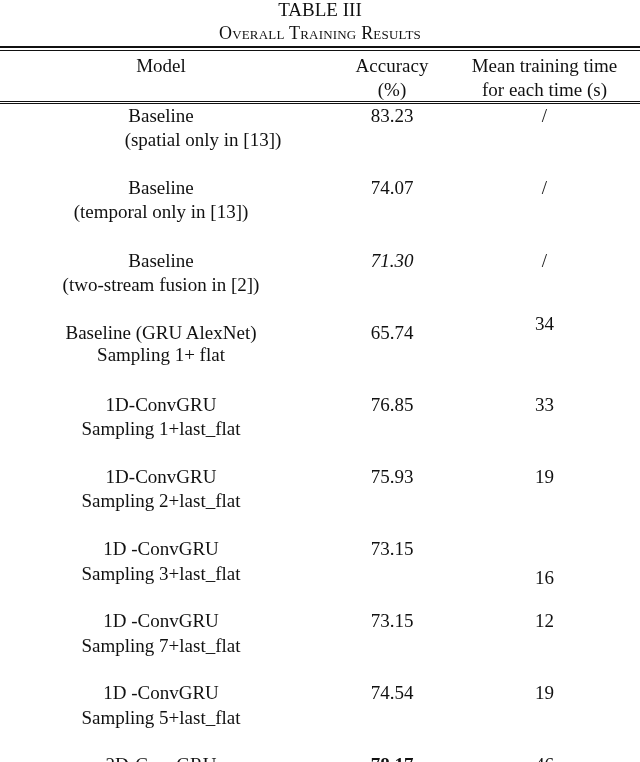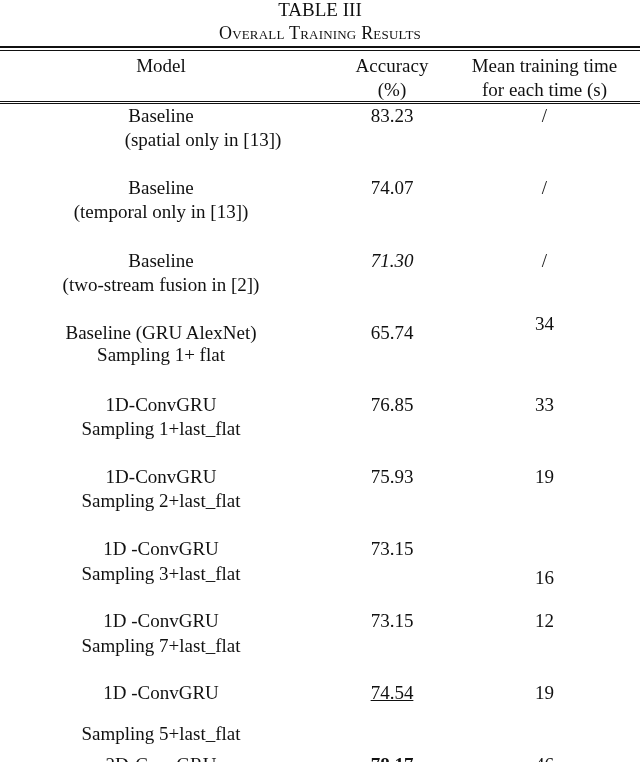--- a/index.html
+++ b/index.html
@@ -120,22 +120,22 @@
 
 <div>
   <div class="cell col-model" style="top:609px;">1D -ConvGRU</div>
   <div class="cell col-model" style="top:634px;">Sampling 7+last_flat</div>
   <div class="cell col-acc" style="top:609px;">73.15</div>
   <div class="cell col-time" style="top:609px;">12</div>
 </div>
 
 <div>
   <div class="cell col-model" style="top:681px;">1D -ConvGRU</div>
-  <div class="cell col-model" style="top:706px;margin-top:16px;">Sampling 5+last_flat</div>
-  <div class="cell col-acc" style="top:681px;text-decoration:underline;">74.54</div>
+  <div class="cell col-model" style="top:706px;">Sampling 5+last_flat</div>
+  <div class="cell col-acc" style="top:681px;">74.54</div>
   <div class="cell col-time" style="top:681px;">19</div>
 </div>
 
 <div>
   <div class="cell col-model" style="top:753px;">2D-ConvGRU</div>
   <div class="cell col-acc bold" style="top:753px;">78.17</div>
   <div class="cell col-time" style="top:753px;">46</div>
 </div>
 
 </body></html>

